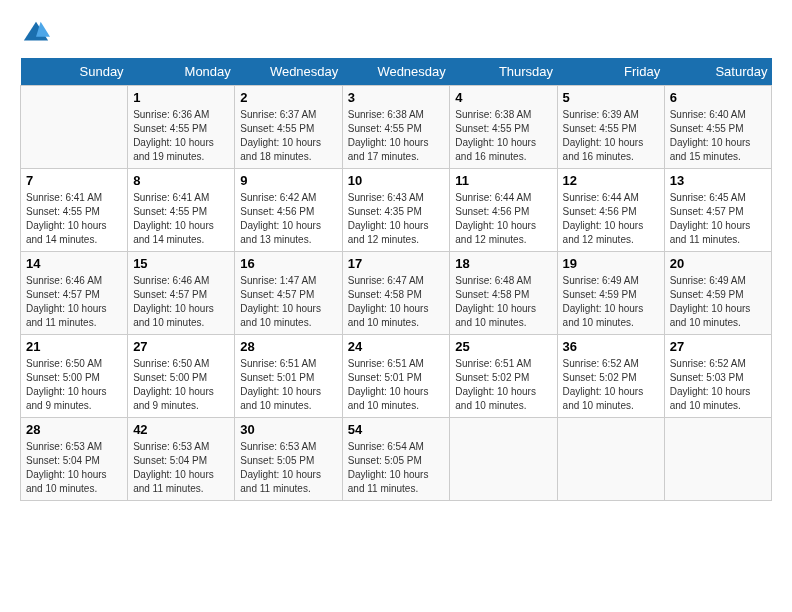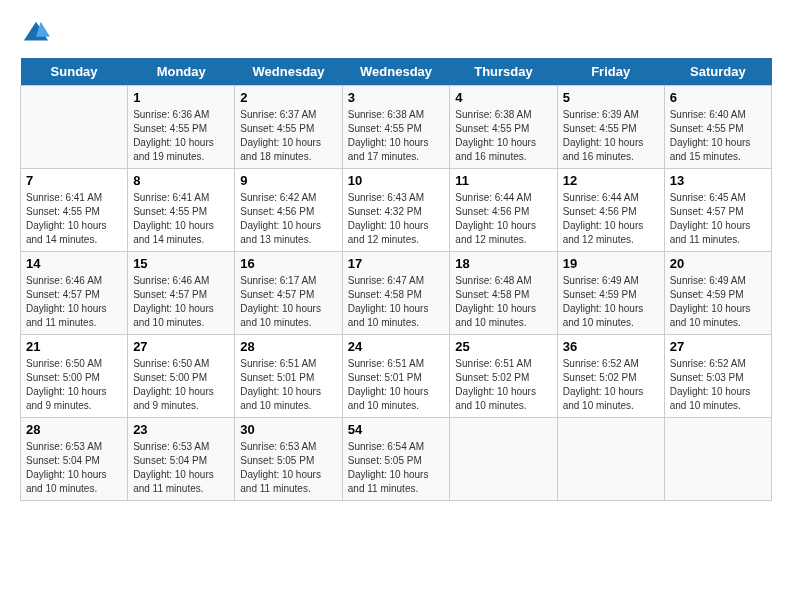--- a/index.html
+++ b/index.html
@@ -48,23 +48,23 @@
     }
     table {
       width: 100%;
       border-collapse: collapse;
       font-size: 11px;
     }
     thead tr th {
       background-color: #1a6faf;
       color: #fff;
       padding: 6px 4px;
-      text-align: center;
+      text-align: right;
       font-size: 13px;
-      font-weight: bold;
+      font-weight: normal;
     }
     tbody tr td {
       border: 1px solid #ccc;
       vertical-align: top;
       padding: 4px 5px;
       min-height: 80px;
       width: 108px;
     }
     tbody tr:nth-child(odd) td {
       background-color: #f9f9f9;
@@ -181,21 +181,21 @@
         <td>
           <span class="day-number">9</span>
           <div class="cell-info">Sunrise: 6:42 AM
 Sunset: 4:56 PM
 Daylight: 10 hours
 and 13 minutes.</div>
         </td>
         <td>
           <span class="day-number">10</span>
           <div class="cell-info">Sunrise: 6:43 AM
-Sunset: 4:32 PM
+Sunset: 4:35 PM
 Daylight: 10 hours
 and 12 minutes.</div>
         </td>
         <td>
           <span class="day-number">11</span>
           <div class="cell-info">Sunrise: 6:44 AM
 Sunset: 4:56 PM
 Daylight: 10 hours
 and 12 minutes.</div>
         </td>
@@ -224,21 +224,21 @@
         </td>
         <td>
           <span class="day-number">15</span>
           <div class="cell-info">Sunrise: 6:46 AM
 Sunset: 4:57 PM
 Daylight: 10 hours
 and 10 minutes.</div>
         </td>
         <td>
           <span class="day-number">16</span>
-          <div class="cell-info">Sunrise: 6:17 AM
+          <div class="cell-info">Sunrise: 1:47 AM
 Sunset: 4:57 PM
 Daylight: 10 hours
 and 10 minutes.</div>
         </td>
         <td>
           <span class="day-number">17</span>
           <div class="cell-info">Sunrise: 6:47 AM
 Sunset: 4:58 PM
 Daylight: 10 hours
 and 10 minutes.</div>
@@ -318,21 +318,21 @@
       </tr>
       <tr>
         <td>
           <span class="day-number">28</span>
           <div class="cell-info">Sunrise: 6:53 AM
 Sunset: 5:04 PM
 Daylight: 10 hours
 and 10 minutes.</div>
         </td>
         <td>
-          <span class="day-number">23</span>
+          <span class="day-number">42</span>
           <div class="cell-info">Sunrise: 6:53 AM
 Sunset: 5:04 PM
 Daylight: 10 hours
 and 11 minutes.</div>
         </td>
         <td>
           <span class="day-number">30</span>
           <div class="cell-info">Sunrise: 6:53 AM
 Sunset: 5:05 PM
 Daylight: 10 hours

